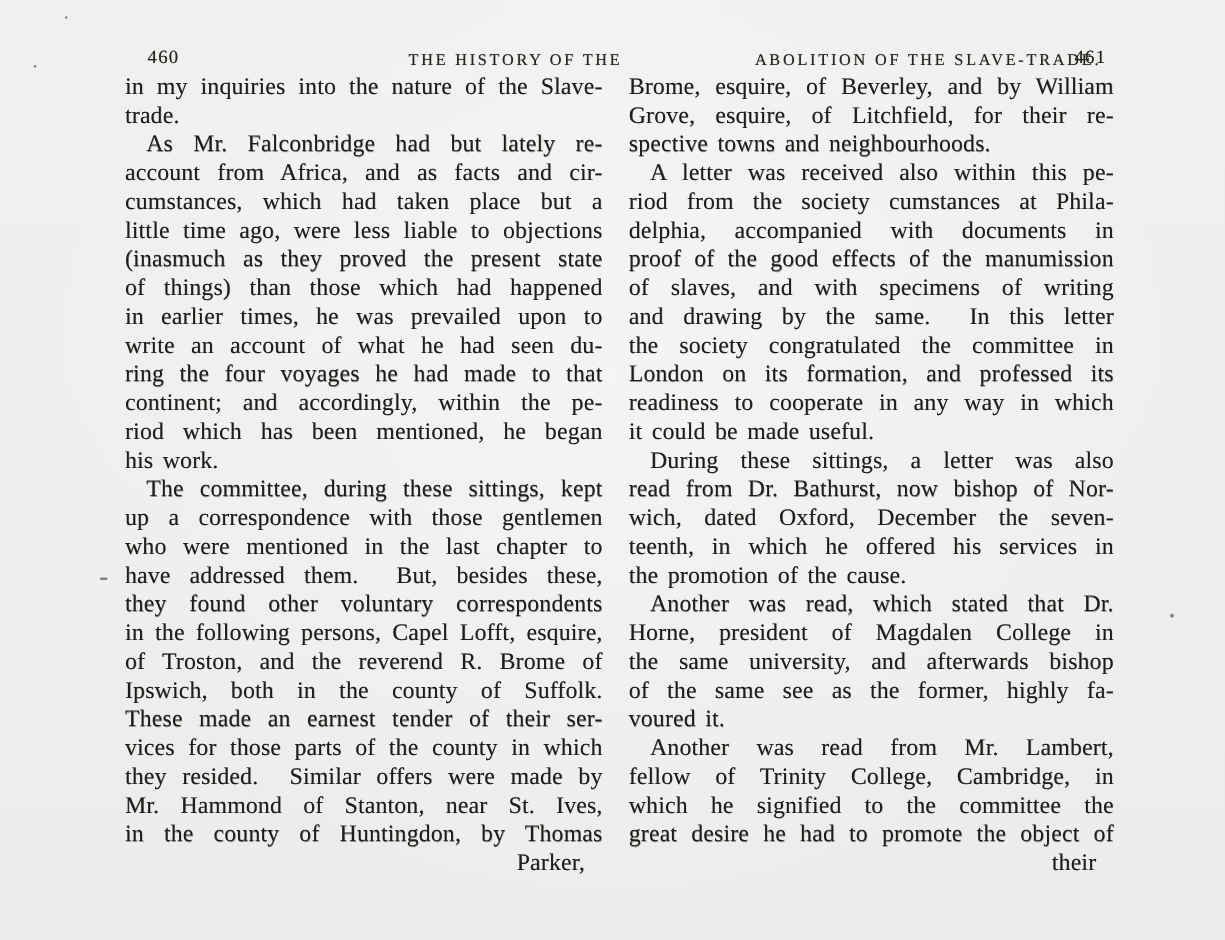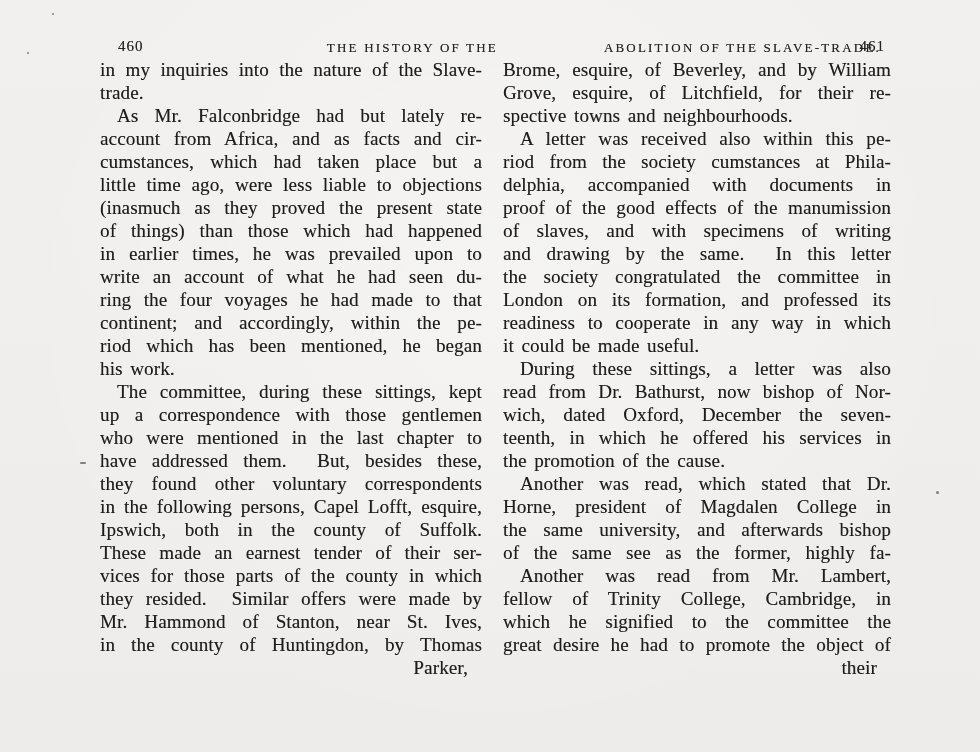--- a/index.html
+++ b/index.html
@@ -101,20 +101,21 @@
         <div class="line j">ring the four voyages he had made to that</div>
         <div class="line j">continent; and accordingly, within the pe-</div>
         <div class="line j">riod which has been mentioned, he began</div>
         <div class="line l">his work.</div>
         <div class="line j indent">The committee, during these sittings, kept</div>
         <div class="line j">up a correspondence with those gentlemen</div>
         <div class="line j">who were mentioned in the last chapter to</div>
         <div class="line j">have addressed them.&nbsp; But, besides these,</div>
         <div class="line j">they found other voluntary correspondents</div>
         <div class="line j">in the following persons, Capel Lofft, esquire,</div>
+        <div class="line j">of Troston, and the reverend R. Brome of</div>
         <div class="line j">Ipswich, both in the county of Suffolk.</div>
         <div class="line j">These made an earnest tender of their ser-</div>
         <div class="line j">vices for those parts of the county in which</div>
         <div class="line j">they resided.&nbsp; Similar offers were made by</div>
         <div class="line j">Mr. Hammond of Stanton, near St. Ives,</div>
         <div class="line j">in the county of Huntingdon, by Thomas</div>
         <div class="line r">Parker,</div>
       </div>
   </div>
 
@@ -139,20 +140,21 @@
         <div class="line l">it could be made useful.</div>
         <div class="line j indent">During these sittings, a letter was also</div>
         <div class="line j">read from Dr. Bathurst, now bishop of Nor-</div>
         <div class="line j">wich, dated Oxford, December the seven-</div>
         <div class="line j">teenth, in which he offered his services in</div>
         <div class="line l">the promotion of the cause.</div>
         <div class="line j indent">Another was read, which stated that Dr.</div>
         <div class="line j">Horne, president of Magdalen College in</div>
         <div class="line j">the same university, and afterwards bishop</div>
         <div class="line j">of the same see as the former, highly fa-</div>
+        <div class="line l">voured it.</div>
         <div class="line j indent">Another was read from Mr. Lambert,</div>
         <div class="line j">fellow of Trinity College, Cambridge, in</div>
         <div class="line j">which he signified to the committee the</div>
         <div class="line j">great desire he had to promote the object of</div>
         <div class="line r">their</div>
       </div>
   </div>
 
   <div class="speck" style="left:52px; top:13px; width:2px; height:2px;"></div>
   <div class="speck" style="left:27px; top:52px; width:2px; height:2px;"></div>

